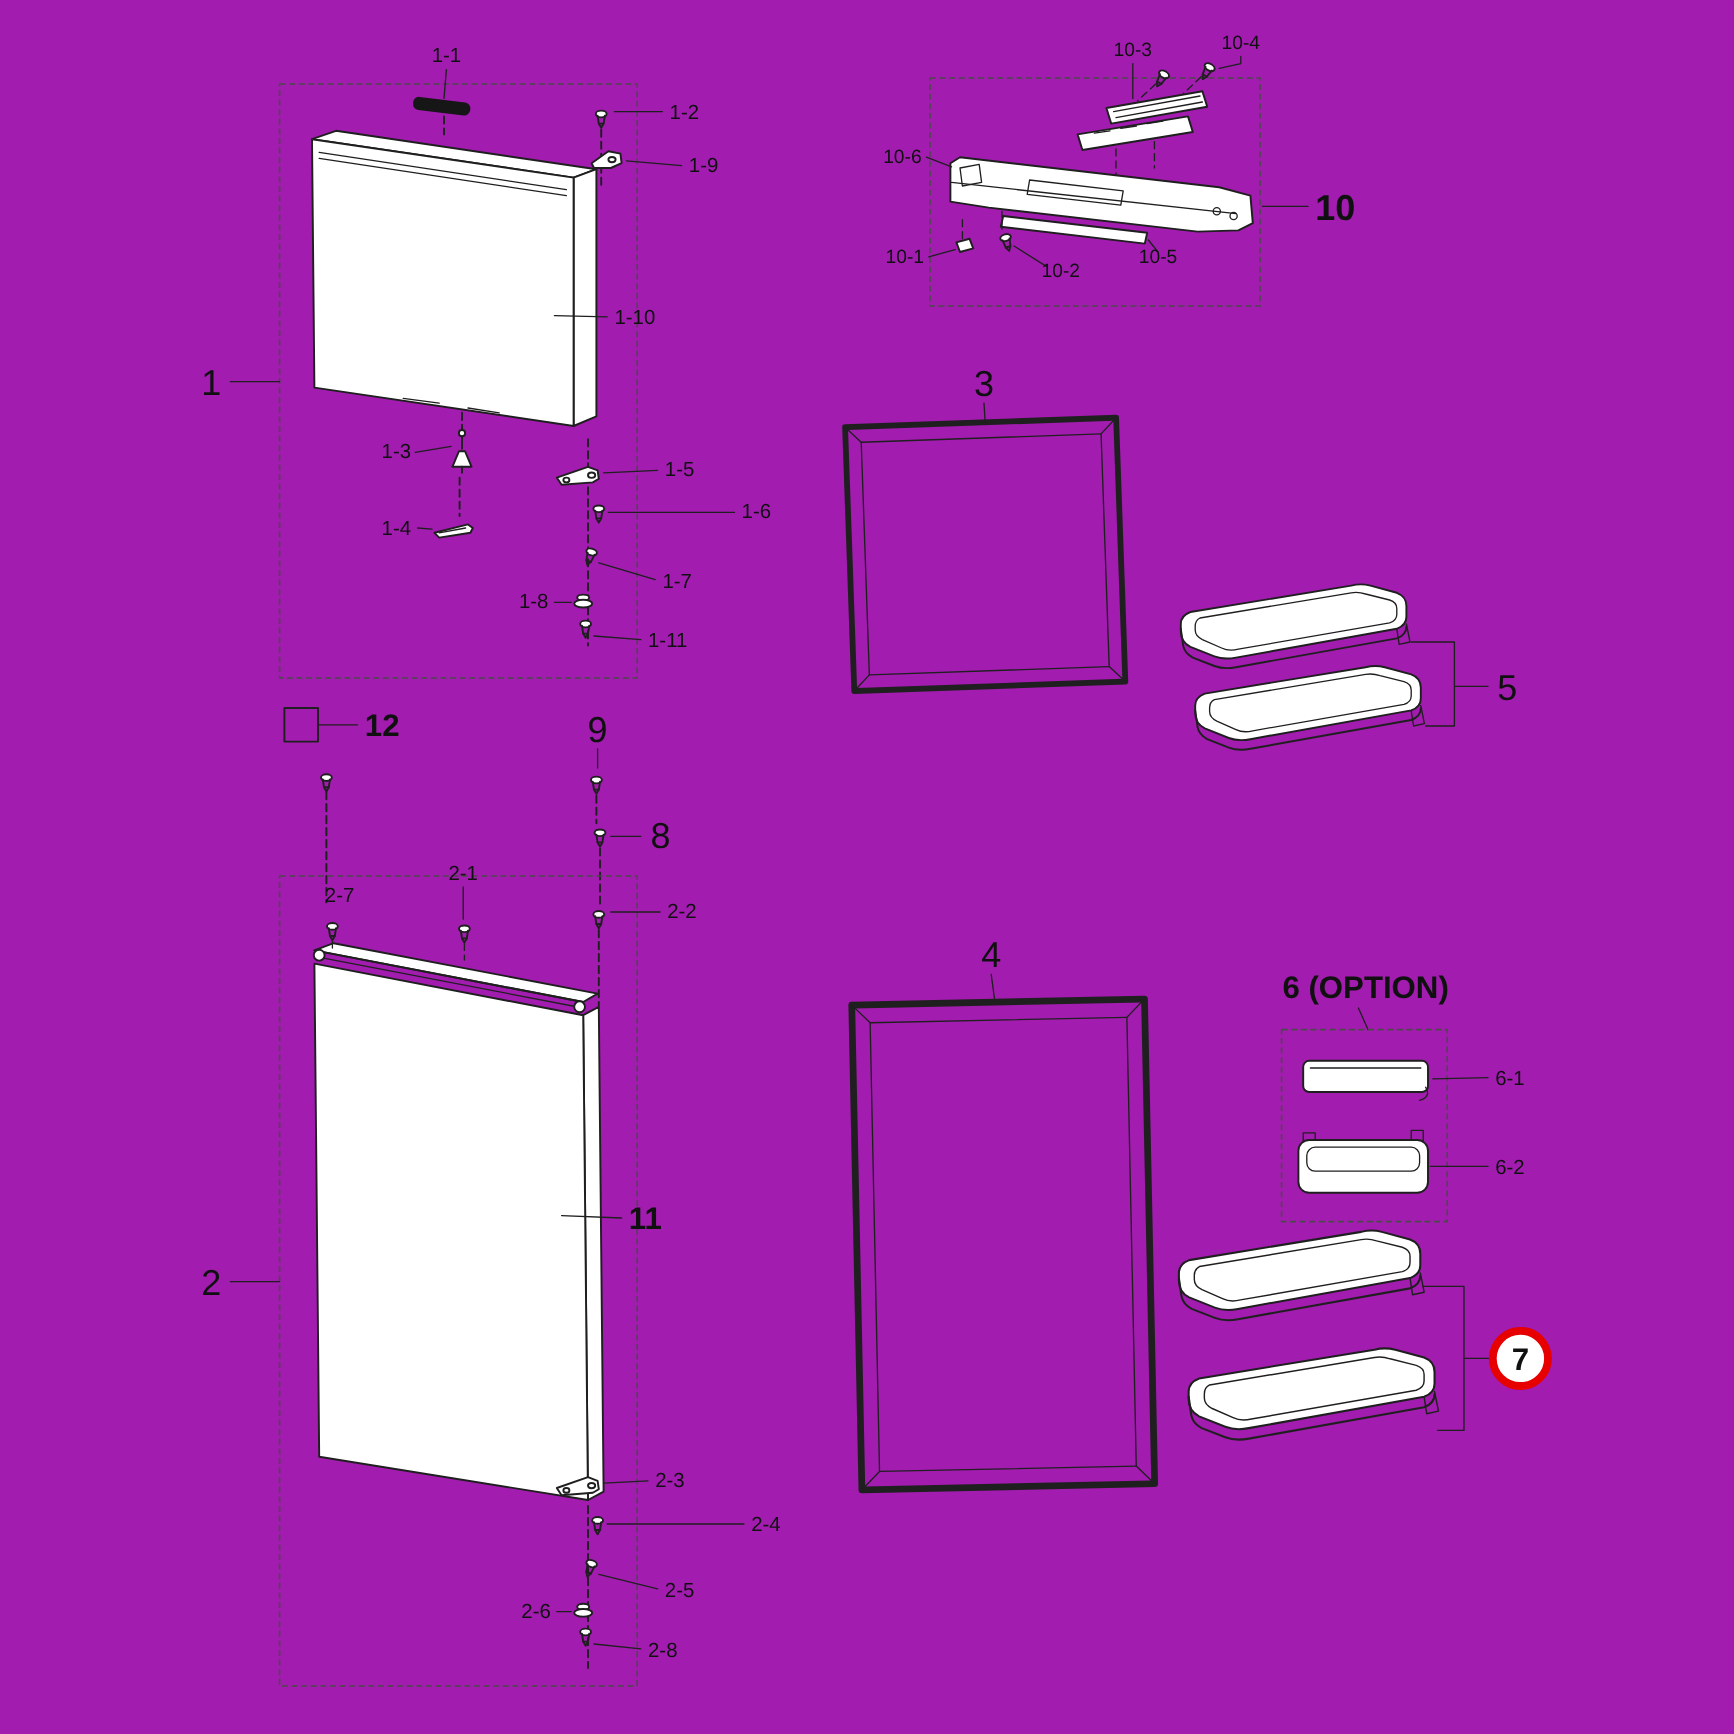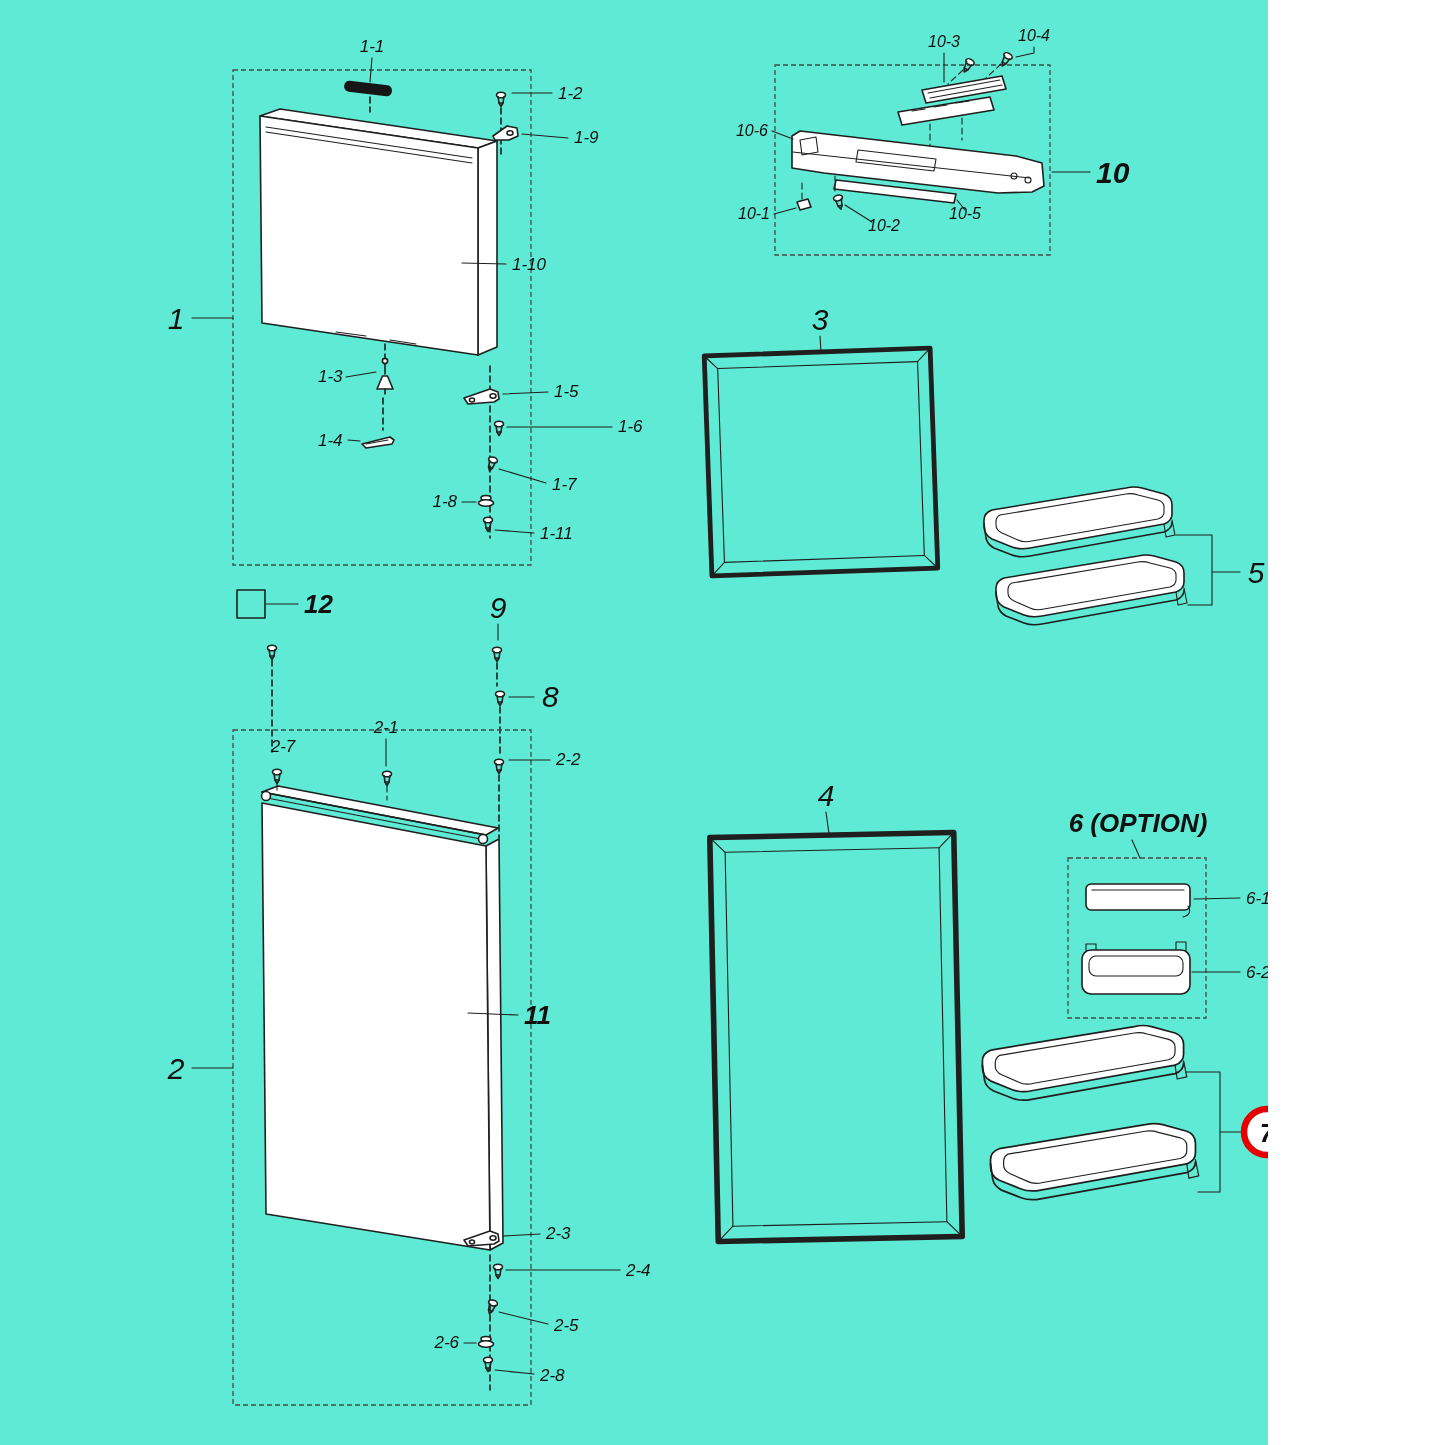--- a/index.html
+++ b/index.html
@@ -1,17 +1,17 @@
 <!DOCTYPE html>
 <html><head>
 <meta charset="utf-8">
 <style>
   html,body{margin:0;padding:0;background:#fff;}
-  .stage{position:relative;width:1268px;height:1445px;background:#5eead4;overflow:hidden;
-         font-family:"Liberation Sans",sans-serif;font-style:italic;}
+  .stage{position:relative;width:1445px;height:1445px;background:#a21caf;overflow:hidden;
+         font-family:"Liberation Sans",sans-serif;}
   svg{position:absolute;left:0;top:0;}
   .ln{fill:none;stroke:#1f1f1f;stroke-width:1.6;stroke-linejoin:round;stroke-linecap:round;}
   .fw{fill:#ffffff;stroke:#1f1f1f;stroke-width:1.6;stroke-linejoin:round;}
   .thk{stroke-width:4.8;}
   .thk2{stroke-width:5.6;}
   .fine{stroke-width:1.1;}
   .dash{stroke-dasharray:6 4;}
   .dbox{fill:none;stroke:#4a4a4a;stroke-width:1.3;stroke-dasharray:5 3;}
   .blackfill{fill:#161616;stroke:none;}
   text.co{font-family:"Liberation Sans",sans-serif;font-size:17px;fill:#101010;}

